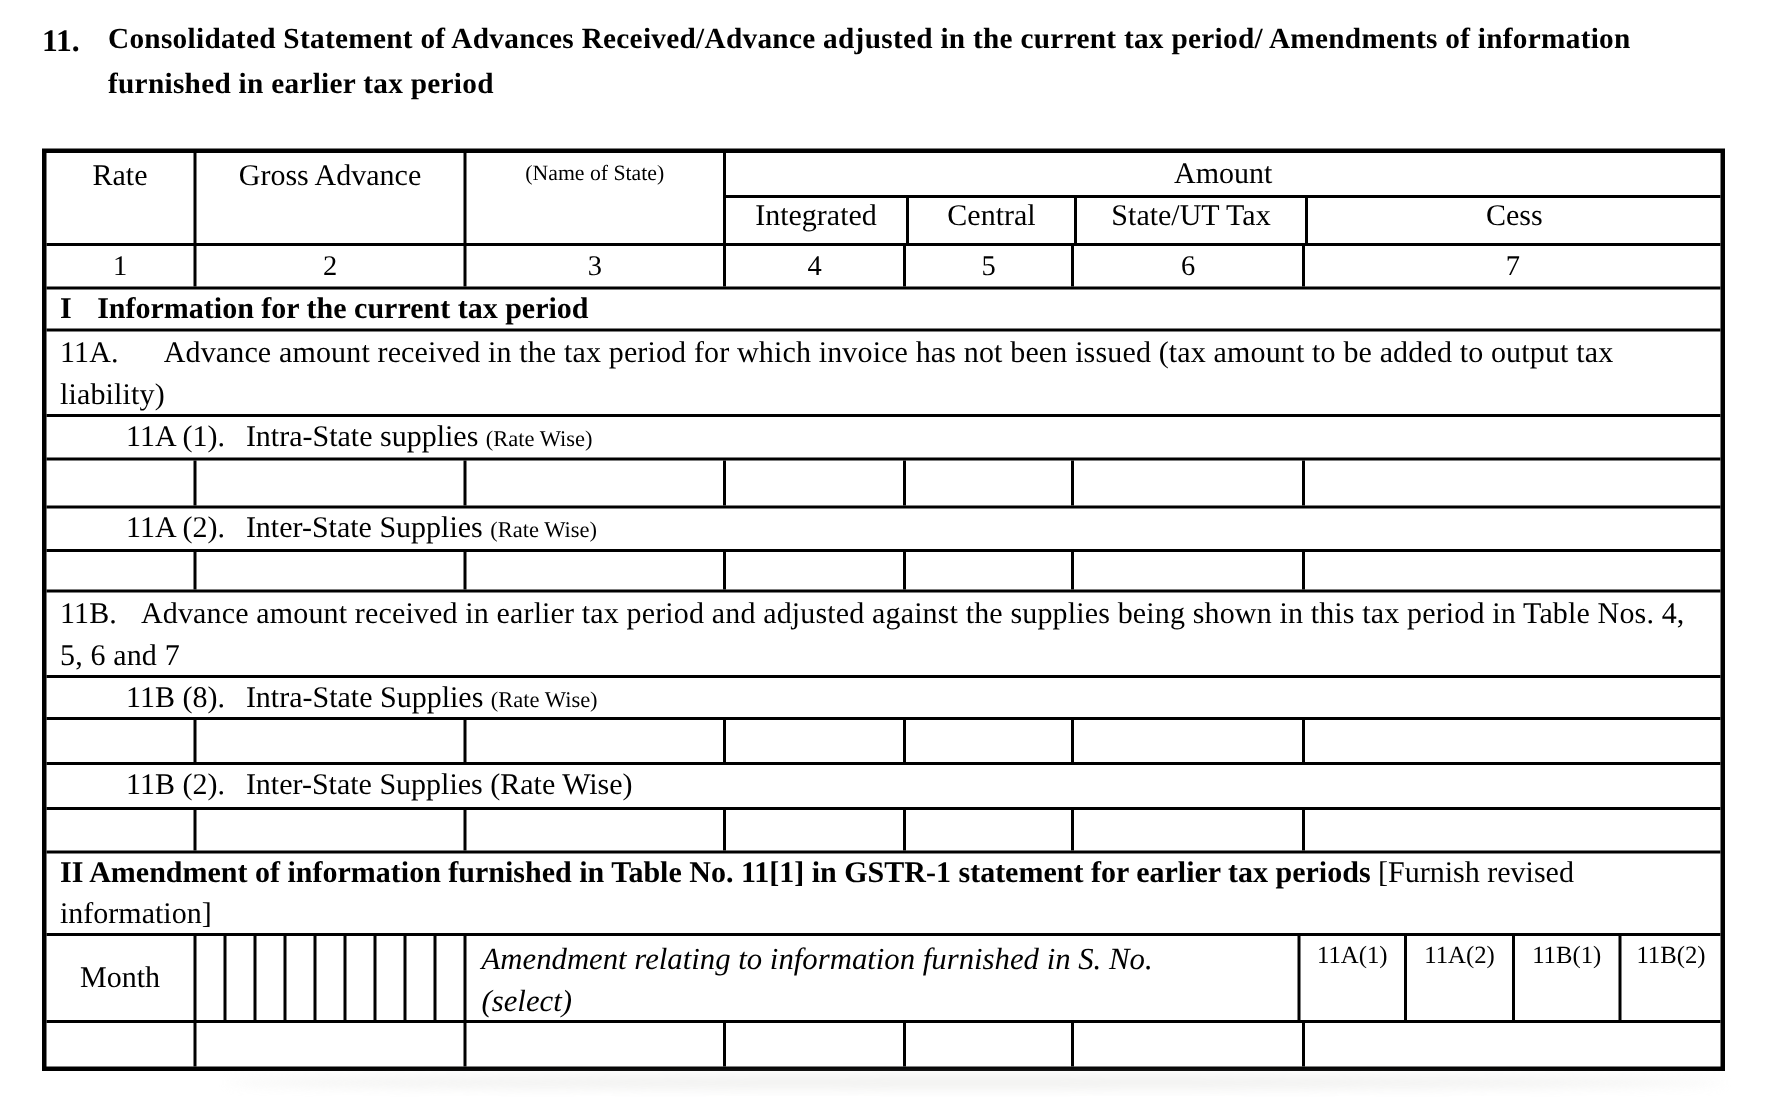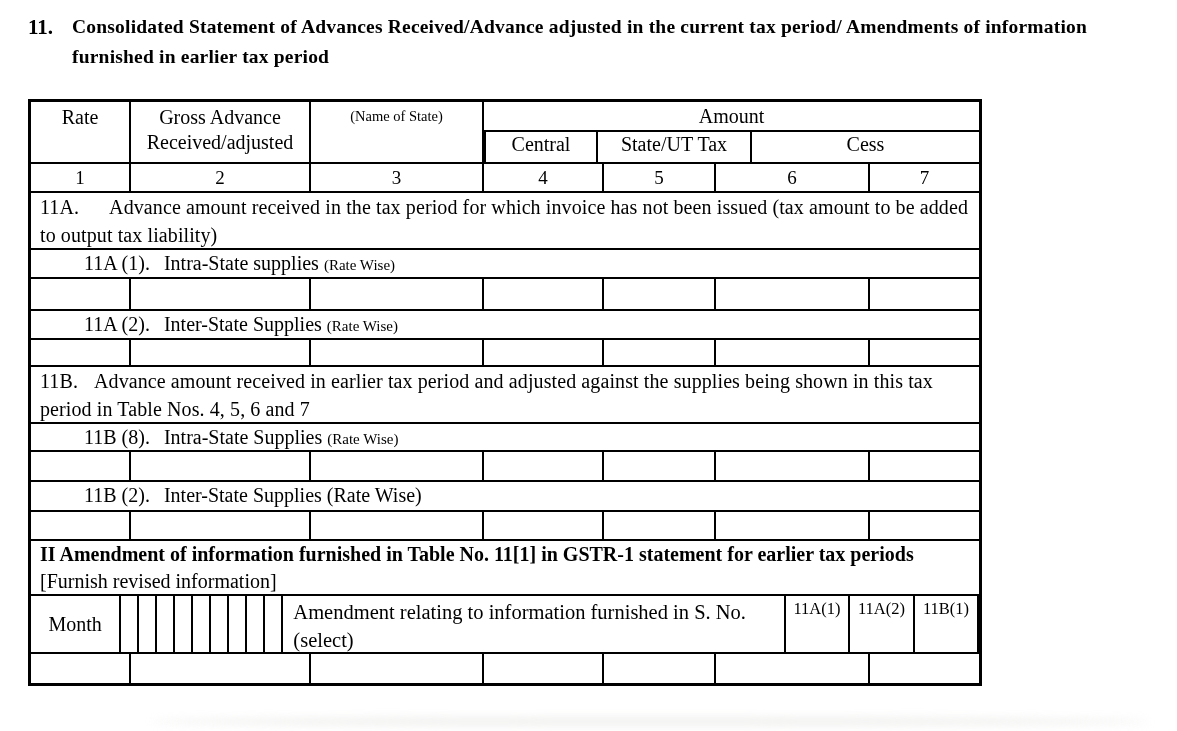--- a/index.html
+++ b/index.html
@@ -6,21 +6,21 @@
   body {
     width:1177px; height:731px; position:relative; overflow:hidden;
     font-family:"Liberation Serif","DejaVu Serif",serif; color:#000;
   }
   
   .title { position:absolute; left:28px; top:12px; display:flex; font-weight:bold; }
   .title .num { flex:none; width:44px; font-size:21px; line-height:30px; }
   .title .txt { max-width:1040px; font-size:19.5px; line-height:30px; letter-spacing:0.2px; }
 
   
-  .tbl { position:absolute; left:28px; top:99px; width:954px; box-sizing:border-box;
+  .tbl { position:absolute; left:28px; top:99px; width:1122px; box-sizing:border-box;
          border:3px solid #000; background:#fff; }
   .row { display:flex; box-sizing:border-box; border-top:2px solid #000; }
   .row.first { border-top:none; }
   .cell { box-sizing:border-box; border-left:2px solid #000; overflow:hidden; }
   .cell.cfirst { border-left:none; }
   .w1{width:98px} .w2{width:180px} .w3{width:173px} .w4{width:120px}
   .w5{width:112px} .w6{width:154px} .w7{flex:1}
 
   
   .hdr { height:60px; }
@@ -52,21 +52,21 @@
   .sec2 .b { font-weight:bold; }
   .sec2 .n { font-weight:normal; }
 
   
   .monthrow { height:58px; }
   .monthcell { display:flex; align-items:center; justify-content:center; font-size:20px; }
   .boxes { display:flex; height:100%; }
   .mb { flex:1; border-left:2px solid #000; box-sizing:border-box; }
   .mb:first-child { border-left:none; }
   .amend { width:556px; font-size:20.5px; line-height:28px; padding:2px 10px; }
-  .amend span { display:block; max-width:505px; }
+  .amend span { display:block; max-width:505px;font-style:italic; }
   .refcell { text-align:center; font-size:16.5px; line-height:22px; padding-top:2px; }
   .r1{width:71px} .r2{width:72px} .r3{width:71px} .r4{flex:1}
 
   
   .scan-shadow { position:absolute; left:150px; top:717px; width:1000px; height:9px;
     background:#dfdfdc; opacity:0.45; border-radius:50%; filter:blur(4px); }
 </style>
 </head>
 <body>
 
@@ -74,45 +74,50 @@
   <div class="num">11.</div>
   <div class="txt">Consolidated Statement of Advances Received/Advance adjusted in the current tax period/ Amendments of information furnished in earlier tax period</div>
 </div>
 
 <div class="tbl">
 
   <div class="row first hdr">
     <div class="cell cfirst w1 hcell">Rate</div>
     <div class="cell w2 hcell">
       <div>Gross Advance</div>
-      <div>Received/adjusted</div>
     </div>
     <div class="cell w3 hcell">
       <div class="hsmall">(Name of State)</div>
     </div>
     <div class="agroup">
       <div class="atop">Amount</div>
       <div class="abot">
+        <div class="acell cfirst w4">Integrated</div>
         <div class="acell w5">Central</div>
         <div class="acell w6">State/UT Tax</div>
         <div class="acell w7">Cess</div>
       </div>
     </div>
   </div>
 
   <div class="row nums">
     <div class="cell cfirst w1 ncell">1</div>
     <div class="cell w2 ncell">2</div>
     <div class="cell w3 ncell">3</div>
     <div class="cell w4 ncell">4</div>
     <div class="cell w5 ncell">5</div>
     <div class="cell w6 ncell">6</div>
     <div class="cell w7 ncell">7</div>
   </div>
 
+  <div class="row fullrow h28">
+    <div class="cell cfirst full sec">
+      <span class="numeral">I</span><span>Information for the current tax period</span>
+    </div>
+  </div>
 
   <div class="row fullrow h57">
     <div class="cell cfirst full desc">
       <span class="pfx">11A.</span><span>Advance amount received in the tax period  for which invoice has not been issued (tax amount to be added to output tax liability)</span>
     </div>
   </div>
 
   <div class="row fullrow h29">
     <div class="cell cfirst full lbl">
       <span class="pfx">11A (1).</span><span>Intra-State supplies</span><span class="note-sm">(Rate Wise)</span>

